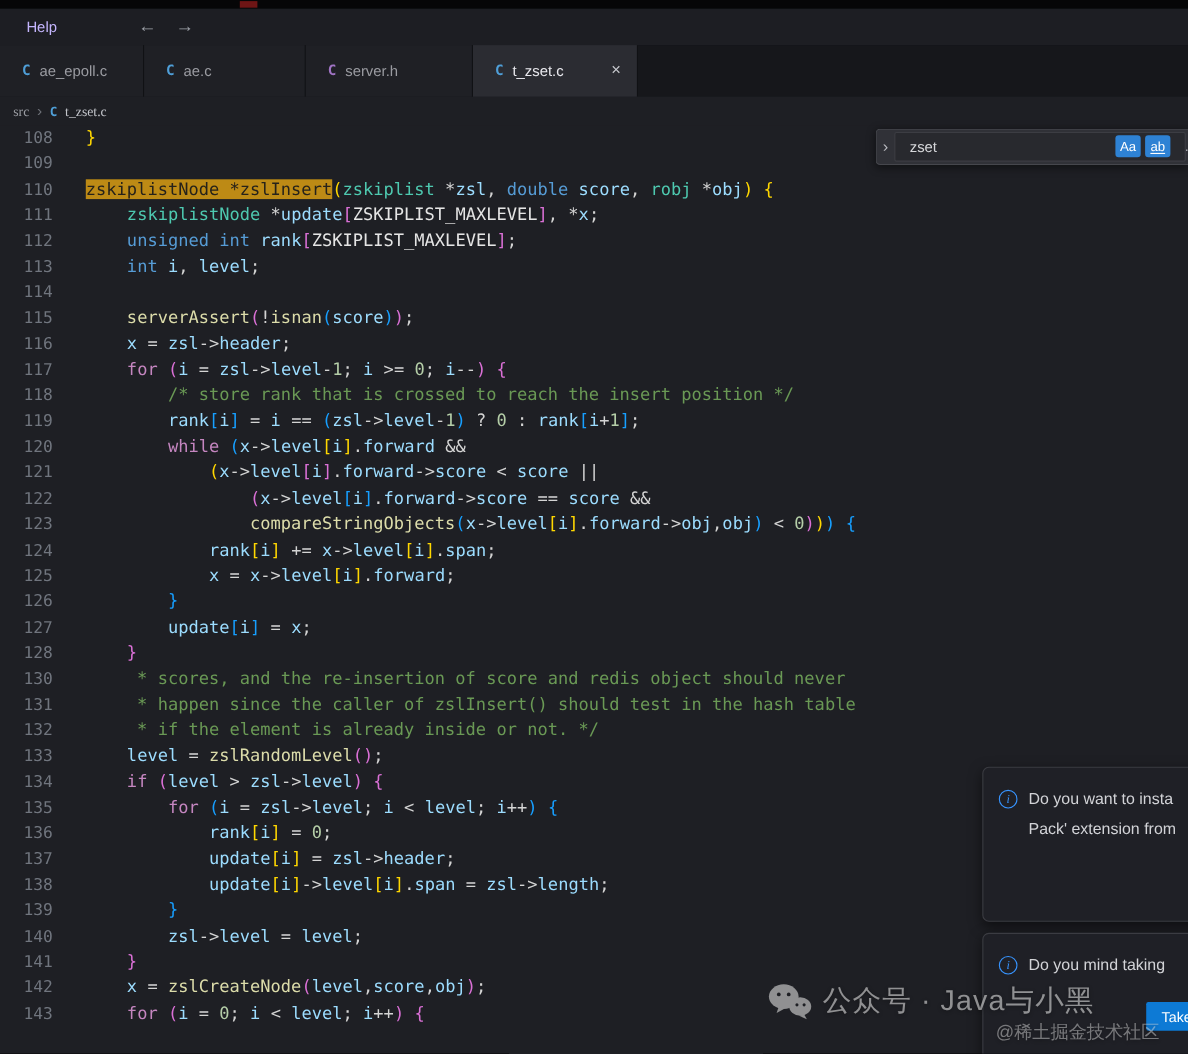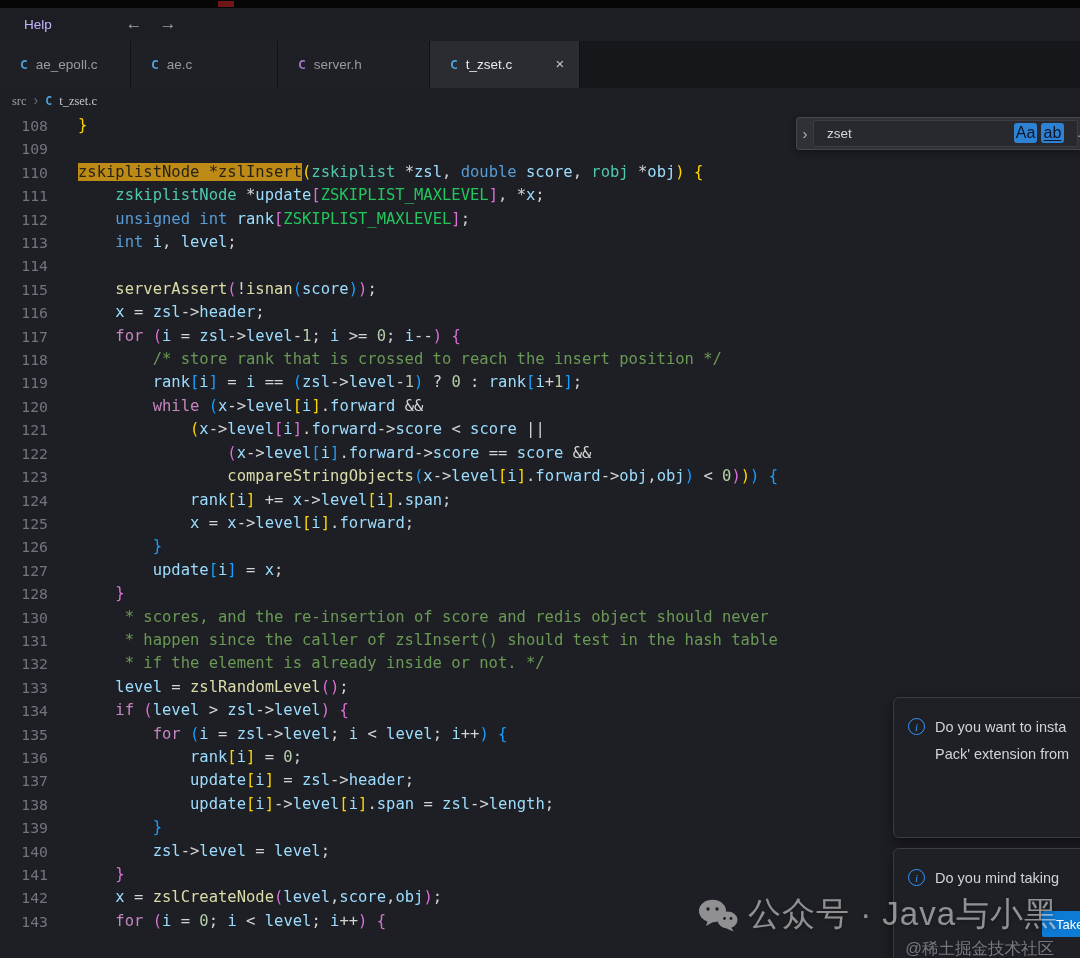--- a/index.html
+++ b/index.html
@@ -40,52 +40,52 @@
   .bc-chev{color:#6d7077;font-size:14px;margin-top:-2px;}
   .bc-file{color:#c3c5cb;}
   .breadcrumb .clickable{cursor:pointer;font-family:Liberation Serif, serif;}
 
   
   .code{position:absolute;top:114px;left:0;right:0;bottom:0;overflow:hidden;}
   .line{display:flex;height:23.42px;line-height:23.42px;font-family:"DejaVu Sans Mono",monospace;font-size:15.5px;white-space:pre;}
   .ln{flex:0 0 48px;text-align:right;color:#70757e;font-size:14.8px;cursor:pointer;}
   .cd{margin-left:30px;}
   .tp{color:#d4d4d4;} .tk{color:#569cd6;} .tc{color:#c586c0;} .tt{color:#4ec9b0;}
-  .tf{color:#dcdcaa;} .tv{color:#9cdcfe;} .tm{color:#22c55e;margin-top:24px;} .tn{color:#b5cea8;}
+  .tf{color:#dcdcaa;} .tv{color:#9cdcfe;} .tm{color:#e5e5e5;margin-top:24px;} .tn{color:#b5cea8;}
   .tcm{color:#6a9955;} .tg{color:#ffd700;} .tpk{color:#da70d6;} .tbl{color:#179fff;}
   .thl{background:#bd8a15;color:#26221a;}
 
   
   .find-widget{position:absolute;top:117px;right:0;width:284px;height:33px;background:#303137;border:1px solid #46474d;border-right:none;
                border-radius:4px 0 0 4px;box-shadow:0 2px 8px rgba(0,0,0,.45);display:flex;align-items:center;z-index:5;box-sizing:border-box;}
   .fw-chev{width:16px;text-align:center;color:#b9bbc0;font-size:15px;cursor:pointer;}
   .fw-input{position:relative;flex:1;height:25px;margin-right:2px;background:#28292e;border:1px solid #3c3d43;border-radius:2px;
             display:flex;align-items:center;color:#d6d7da;font-size:13.5px;padding-left:13px;cursor:text;}
   .fw-btn{position:absolute;top:1.5px;width:23px;height:20px;border-radius:3px;display:flex;align-items:center;justify-content:center;
-          font-size:16px;color:#0f172a;cursor:pointer;font-family:"Liberation Sans",sans-serif;}
+          font-size:12px;color:#ffffff;cursor:pointer;font-family:"Liberation Sans",sans-serif;}
   .fw-case{right:40px;background:#2e82d4;}
   .fw-word{right:13px;background:#2e82d4;text-decoration:underline;text-underline-offset:2px;}
   .fw-regex{right:-16px;background:transparent;color:#a7a9ae;font-size:13px;}
 
   
   .toast{position:absolute;left:893px;width:200px;background:#1f2026;border:1px solid #3b3c42;border-radius:6px 0 0 6px;
          box-shadow:0 4px 12px rgba(0,0,0,.5);z-index:6;display:flex;gap:10px;padding:16px 0 0 14px;box-sizing:border-box;
          color:#d2d3d7;font-size:14.5px;}
   .toast-1{top:697px;height:141px;}
   .toast-2{top:848px;height:120px;}
   .toast-text{overflow:hidden;}
   .toast-text div{line-height:27px;white-space:nowrap;}
   .info{flex:0 0 17px;height:17px;box-sizing:border-box;border:1.6px solid #3794ff;border-radius:50%;color:#3794ff;font-size:11px;
         font-style:italic;display:flex;align-items:center;justify-content:center;margin-top:4px;font-family:"Liberation Serif",serif;}
   .survey{position:absolute;left:148px;top:62px;height:26px;padding:0 14px;background:#0d7ad5;color:#fff;border:none;
           font-size:13px;border-radius:2px;white-space:nowrap;cursor:pointer;font-family:"Liberation Sans",sans-serif;}
 
   
   .watermark{position:absolute;left:698px;top:892px;width:382px;z-index:10;pointer-events:none;}
-  .wm-main{display:flex;align-items:center;gap:10px;color:#d6d6d6;opacity:.62;font-size:33px;letter-spacing:1px;
+  .wm-main{display:flex;align-items:center;gap:10px;color:#d6d6d6;opacity:.62;font-size:26px;letter-spacing:1px;
            text-shadow:0 1px 4px rgba(0,0,0,.55);white-space:nowrap;}
   .wm-sub{text-align:right;padding-right:26px;color:#cfcfcf;opacity:.5;font-size:16.5px;margin-top:1px;
           text-shadow:0 1px 3px rgba(0,0,0,.5);white-space:nowrap;}
 </style>
 </head>
 <body>
 
 <div class="screen">
 
   <div class="top-strip">

